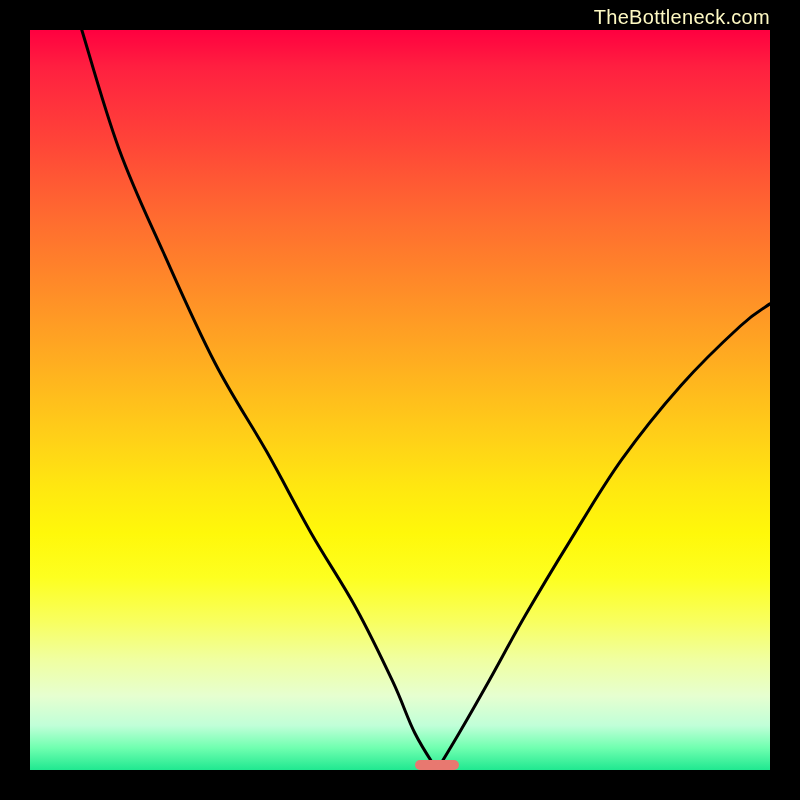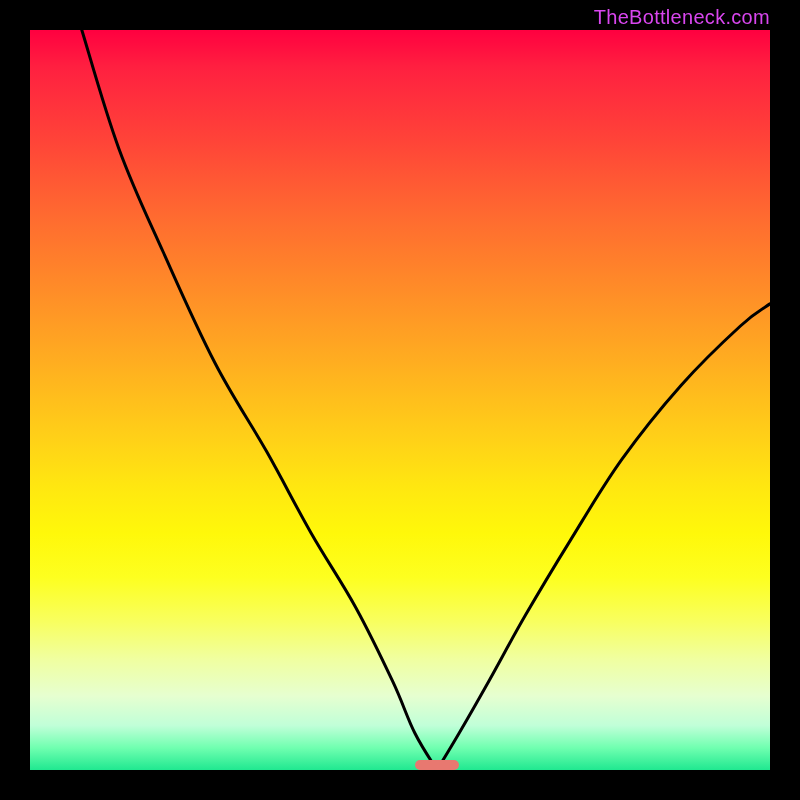--- a/index.html
+++ b/index.html
@@ -56,21 +56,21 @@
   .marker {
     position: absolute;
     height: 10px;
     border-radius: 5px;
     background: #e87870;
   }
   .watermark {
     position: absolute;
     top: 6px;
     right: 30px;
-    color: #d946ef;
+    color: #fef9c3;
     font-size: 20px;
     letter-spacing: 0.3px;
   }
 </style>
 </head>
 <body>
 
 <div class="frame">
   <div class="watermark">TheBottleneck.com</div>
 

